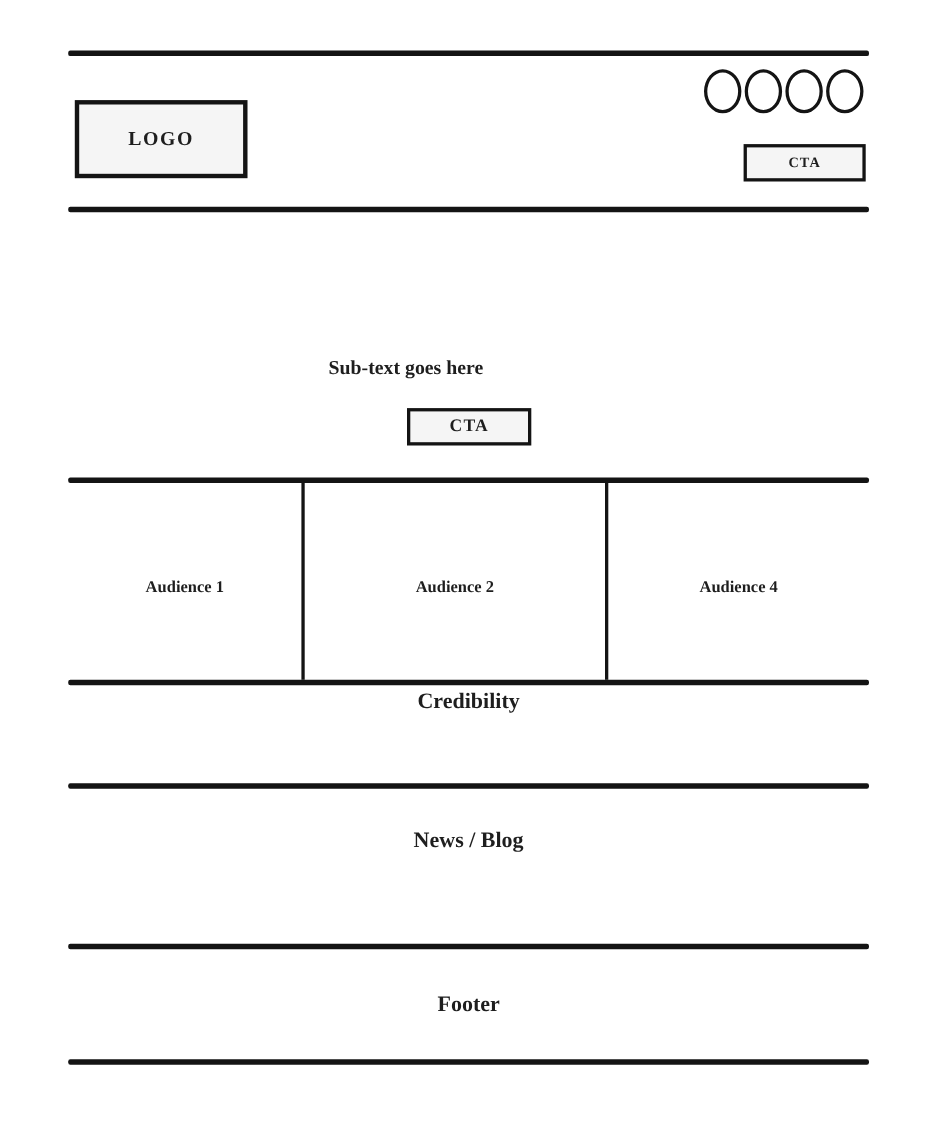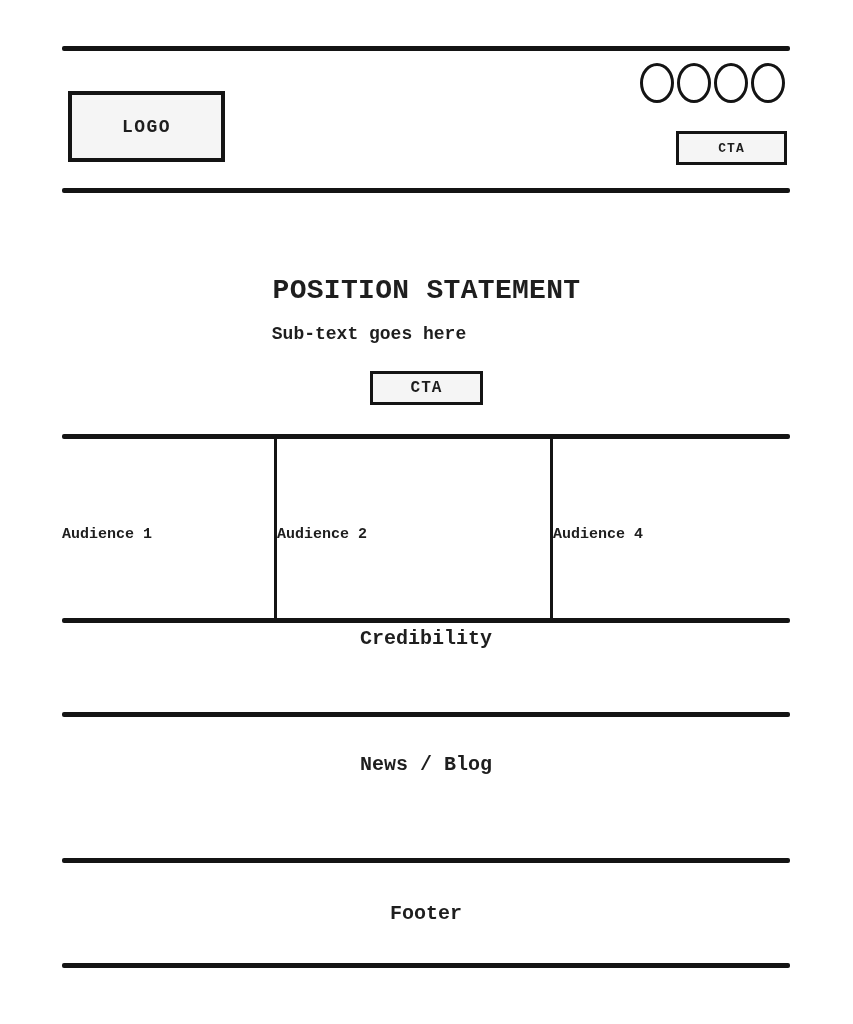--- a/index.html
+++ b/index.html
@@ -1,21 +1,21 @@
 <!DOCTYPE html>
 <html><head>
 <meta charset="utf-8">
 <style>
   html, body { margin: 0; padding: 0; background: #ffffff; }
   .canvas {
     position: relative;
     width: 853px;
     height: 1024px;
     background: #ffffff;
-    font-family: Liberation Mono, monospace;
+    font-family: Liberation Serif, serif;
     color: #1e1e1e;
     overflow: hidden;
   }
   .rule {
     position: absolute;
     left: 62px;
     width: 728px;
     height: 5px;
     background: #141414;
     border-radius: 2px;
@@ -83,20 +83,21 @@
   }
   .audience-band {
     position: absolute;
     left: 62px; top: 439px;
     width: 728px; height: 179px;
     display: flex;
   }
   .audience-cell {
     display: flex;
     align-items: center;
+    justify-content: center;
     box-sizing: border-box;
     padding-top: 12px;
     font-size: 15px;
     font-weight: bold;
   }
   .audience-cell-1 { width: 212px; }
   .audience-cell-2 { width: 273px; }
   .audience-cell-3 { width: 237px; }
   .v-divider {
     width: 3px;
@@ -138,21 +139,20 @@
   <div class="nav-circle"></div>
       <div class="nav-circle"></div>
       <div class="nav-circle"></div>
       <div class="nav-circle"></div>
     </div>
 
   <div class="wire-box header-cta">
     <span>CTA</span>
   </div>
 
-  <div class="hero-title">POSITION STATEMENT</div>
 
   <div class="hero-subtitle">Sub-text goes here</div>
 
   <div class="wire-box hero-cta">
     <span>CTA</span>
   </div>
 
   <div class="audience-band">
     <div class="audience-cell audience-cell-1">
       <span>Audience 1</span>

